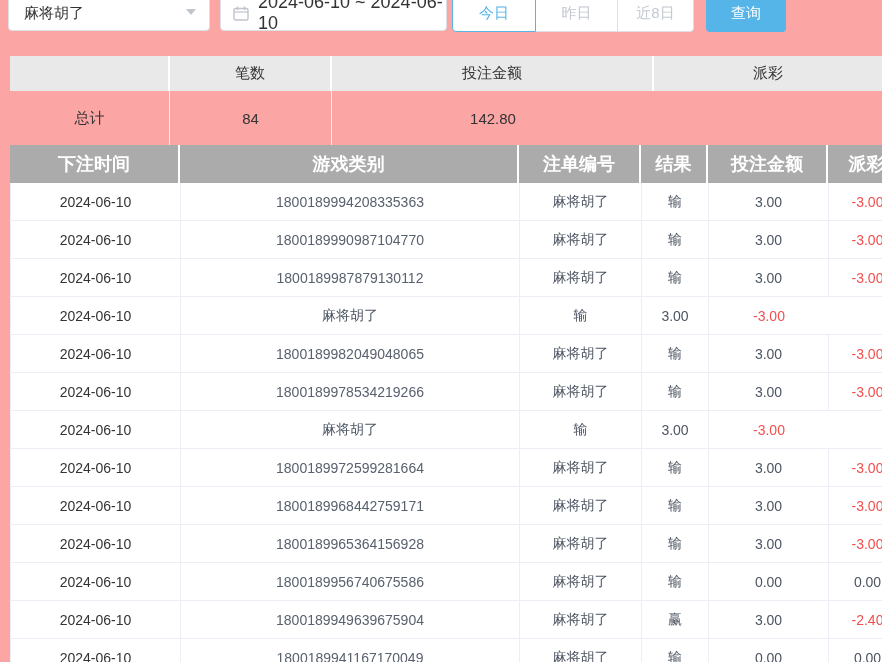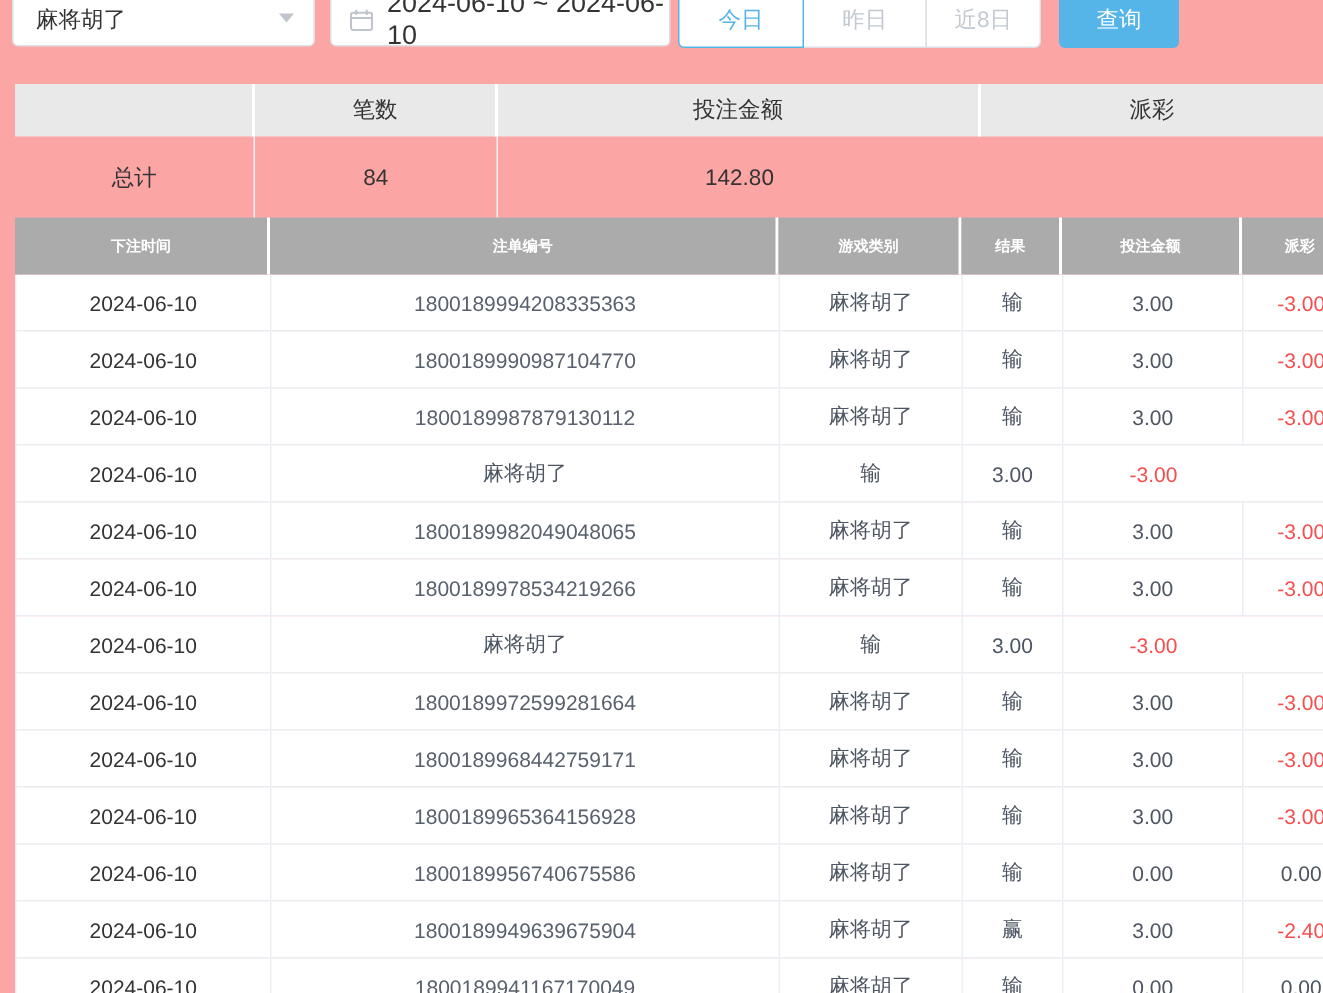--- a/index.html
+++ b/index.html
@@ -43,21 +43,21 @@
   .s-h-cell:last-child { border-right:none; }
   .summary-row { display:grid; grid-template-columns:160px 162px 322px 228px; height:56px;
     border-bottom:1px solid #e6e6e6; }
   .s-cell { display:flex; align-items:center; justify-content:center;
     font-size:15px; color:#333; border-right:1px solid #f2f2f2; }
   .s-cell:last-child { border-right:none;text-align:center; }
 
   
   .bet-table { position:absolute; left:10px; top:145px; width:895px; }
   .t-header { display:grid; grid-template-columns:170px 339px 122px 67px 120px 77px; height:38px; }
-  .t-h-cell { background:#ababab; color:#fff; font-weight:bold; font-size:10px;
+  .t-h-cell { background:#ababab; color:#fff; font-weight:bold; font-size:18px;
     display:flex; align-items:center; justify-content:center; border-right:2px solid #fff; }
   .t-h-cell:last-child { border-right:none; }
   .t-row { display:grid; grid-template-columns:170px 339px 122px 67px 120px 77px; height:38px;
     border-bottom:1px solid #ebeef5; border-left:1px solid #ebeef5; background:#fff; }
   .t-cell { display:flex; align-items:center; justify-content:center;
     font-size:14px; color:#4d5562; border-right:1px solid #ebeef5; }
   .t-cell:last-child { border-right:none; }
   .t-cell.time { color:#333; }
   .t-cell.oid { color:#59616e; }
   .t-cell.neg { color:#f44e4e; }
@@ -100,22 +100,22 @@
     <div class="summary-row">
       <div class="s-cell">总计</div>
       <div class="s-cell">84</div>
       <div class="s-cell">142.80</div>
     </div>
   </div>
 
   <div class="bet-table">
     <div class="t-header">
       <div class="t-h-cell">下注时间</div>
+      <div class="t-h-cell">游戏类别</div>
       <div class="t-h-cell">注单编号</div>
-      <div class="t-h-cell">游戏类别</div>
       <div class="t-h-cell">结果</div>
       <div class="t-h-cell">投注金额</div>
       <div class="t-h-cell">派彩</div>
     </div>
     <div id="bet-table-body">
   <div class="t-row">
     <div class="t-cell time">2024-06-10</div>
     <div class="t-cell oid">1800189994208335363</div>
     <div class="t-cell">麻将胡了</div>
     <div class="t-cell">输</div>

